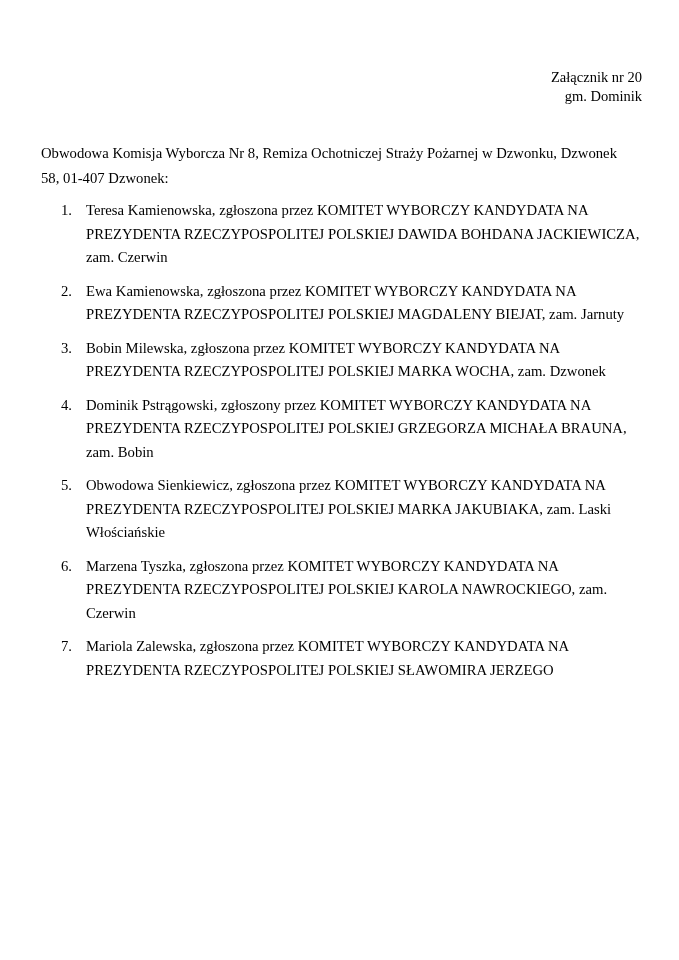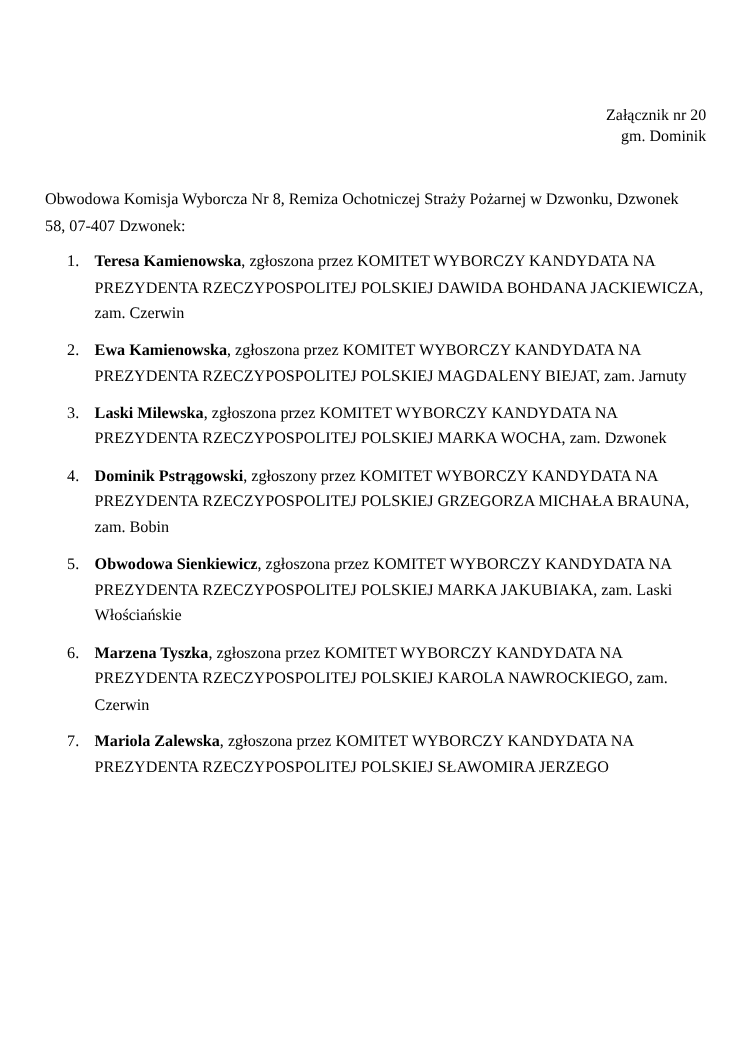--- a/index.html
+++ b/index.html
@@ -10,21 +10,20 @@
 
   .page {
     position: relative;
     width: 679px;
     height: 676px;
     background: #ffffff;
     box-sizing: border-box;
     font-family: "Liberation Serif", "DejaVu Serif", serif;
     color: #000000;
     overflow: hidden;
-    margin-top: 28px;
   }
 
   
   .doc-header {
     position: absolute;
     top: 68px;
     right: 37px;
     text-align: right;
     font-size: 14.5px;
     line-height: 19px;
@@ -68,42 +67,42 @@
     position: absolute;
     left: 20px;
     top: 0;
     width: 24px;
     text-align: left;
     font-size: 14.7px;
     line-height: 23.5px;
   }
 
   .candidate-item .cand-name {
-    font-weight: bold;
+    font-weight: normal;
   }
 
   .candidate-item .cand-rest {
     font-weight: normal;
   }
 </style>
 </head>
 <body>
 
 <div class="page">
 
   <div class="doc-header">
     <div>Załącznik nr 20</div>
     <div>gm. Dominik</div>
   </div>
 
-  <p class="intro">Obwodowa Komisja Wyborcza Nr 8, Remiza Ochotniczej Straży Pożarnej w Dzwonku, Dzwonek 58, 07-407 Dzwonek:</p>
+  <p class="intro">Obwodowa Komisja Wyborcza Nr 8, Remiza Ochotniczej Straży Pożarnej w Dzwonku, Dzwonek 58, 01-407 Dzwonek:</p>
 
   <ol class="candidate-list">
       <li class="candidate-item"><span class="marker">1.</span><span class="cand-name">Teresa Kamienowska</span><span class="cand-rest">, zgłoszona przez KOMITET WYBORCZY KANDYDATA NA PREZYDENTA RZECZYPOSPOLITEJ POLSKIEJ DAWIDA BOHDANA JACKIEWICZA, zam. Czerwin</span></li>
       <li class="candidate-item"><span class="marker">2.</span><span class="cand-name">Ewa Kamienowska</span><span class="cand-rest">, zgłoszona przez KOMITET WYBORCZY KANDYDATA NA PREZYDENTA RZECZYPOSPOLITEJ POLSKIEJ MAGDALENY BIEJAT, zam. Jarnuty</span></li>
-      <li class="candidate-item"><span class="marker">3.</span><span class="cand-name">Laski Milewska</span><span class="cand-rest">, zgłoszona przez KOMITET WYBORCZY KANDYDATA NA PREZYDENTA RZECZYPOSPOLITEJ POLSKIEJ MARKA WOCHA, zam. Dzwonek</span></li>
+      <li class="candidate-item"><span class="marker">3.</span><span class="cand-name">Bobin Milewska</span><span class="cand-rest">, zgłoszona przez KOMITET WYBORCZY KANDYDATA NA PREZYDENTA RZECZYPOSPOLITEJ POLSKIEJ MARKA WOCHA, zam. Dzwonek</span></li>
       <li class="candidate-item"><span class="marker">4.</span><span class="cand-name">Dominik Pstrągowski</span><span class="cand-rest">, zgłoszony przez KOMITET WYBORCZY KANDYDATA NA PREZYDENTA RZECZYPOSPOLITEJ POLSKIEJ GRZEGORZA MICHAŁA BRAUNA, zam. Bobin</span></li>
       <li class="candidate-item"><span class="marker">5.</span><span class="cand-name">Obwodowa Sienkiewicz</span><span class="cand-rest">, zgłoszona przez KOMITET WYBORCZY KANDYDATA NA PREZYDENTA RZECZYPOSPOLITEJ POLSKIEJ MARKA JAKUBIAKA, zam. Laski Włościańskie</span></li>
       <li class="candidate-item"><span class="marker">6.</span><span class="cand-name">Marzena Tyszka</span><span class="cand-rest">, zgłoszona przez KOMITET WYBORCZY KANDYDATA NA PREZYDENTA RZECZYPOSPOLITEJ POLSKIEJ KAROLA NAWROCKIEGO, zam. Czerwin</span></li>
       <li class="candidate-item"><span class="marker">7.</span><span class="cand-name">Mariola Zalewska</span><span class="cand-rest">, zgłoszona przez KOMITET WYBORCZY KANDYDATA NA PREZYDENTA RZECZYPOSPOLITEJ POLSKIEJ SŁAWOMIRA JERZEGO MENTZENA, zam. Dzwonek</span></li>
     </ol>
 
 </div>
 
 </body></html>

